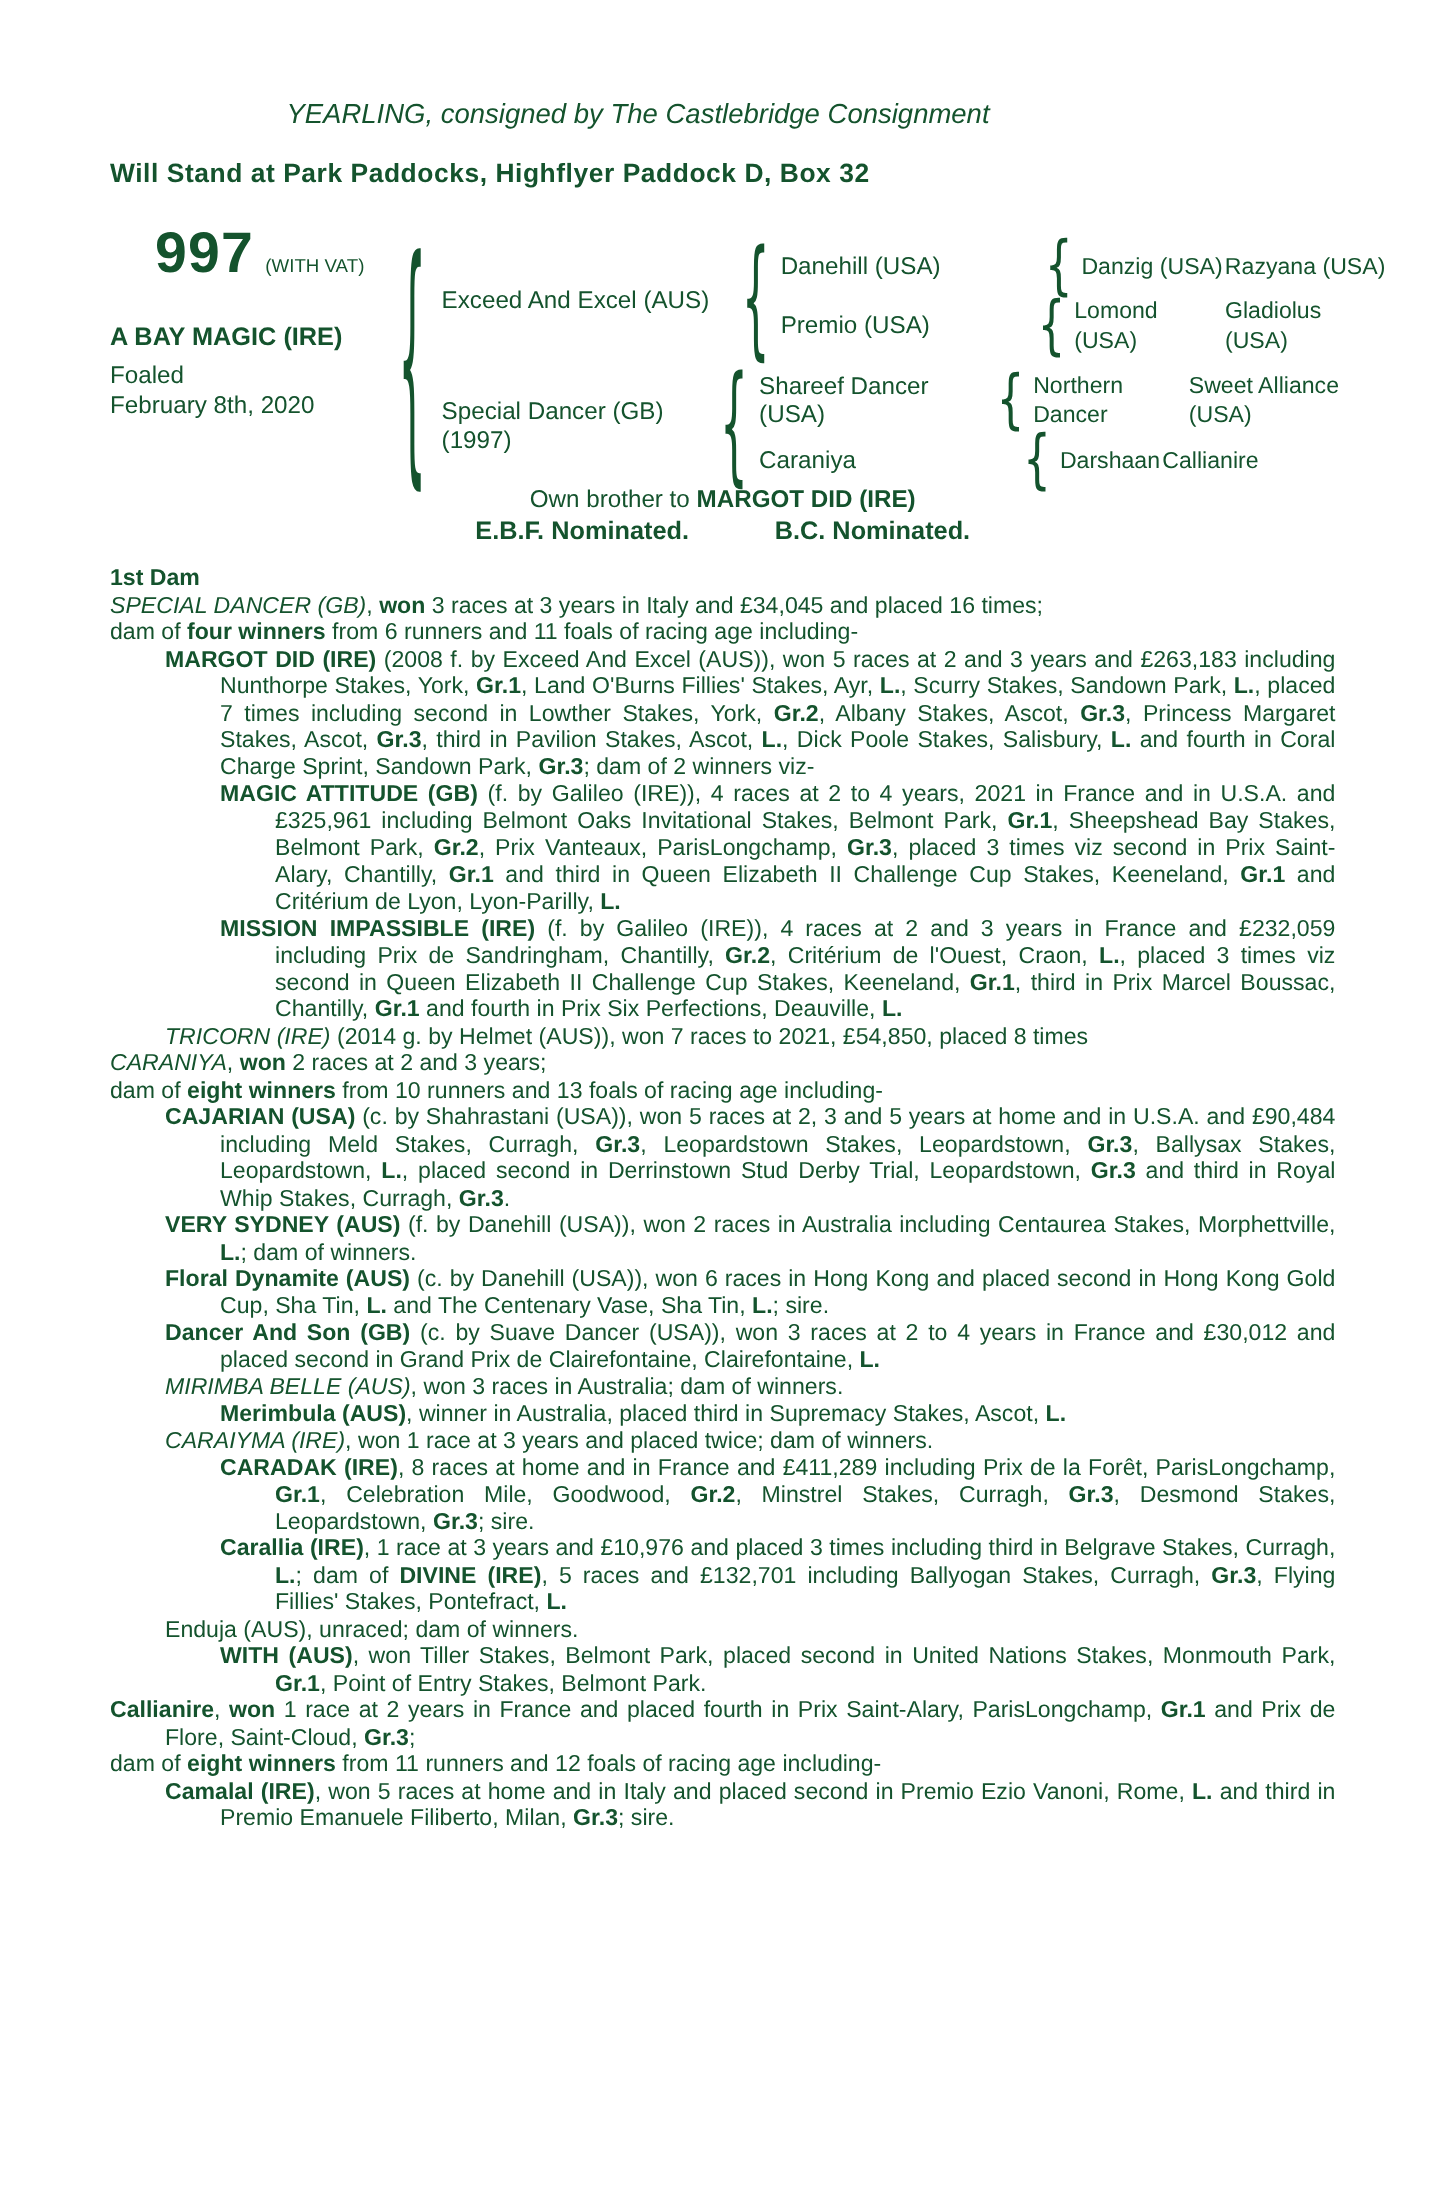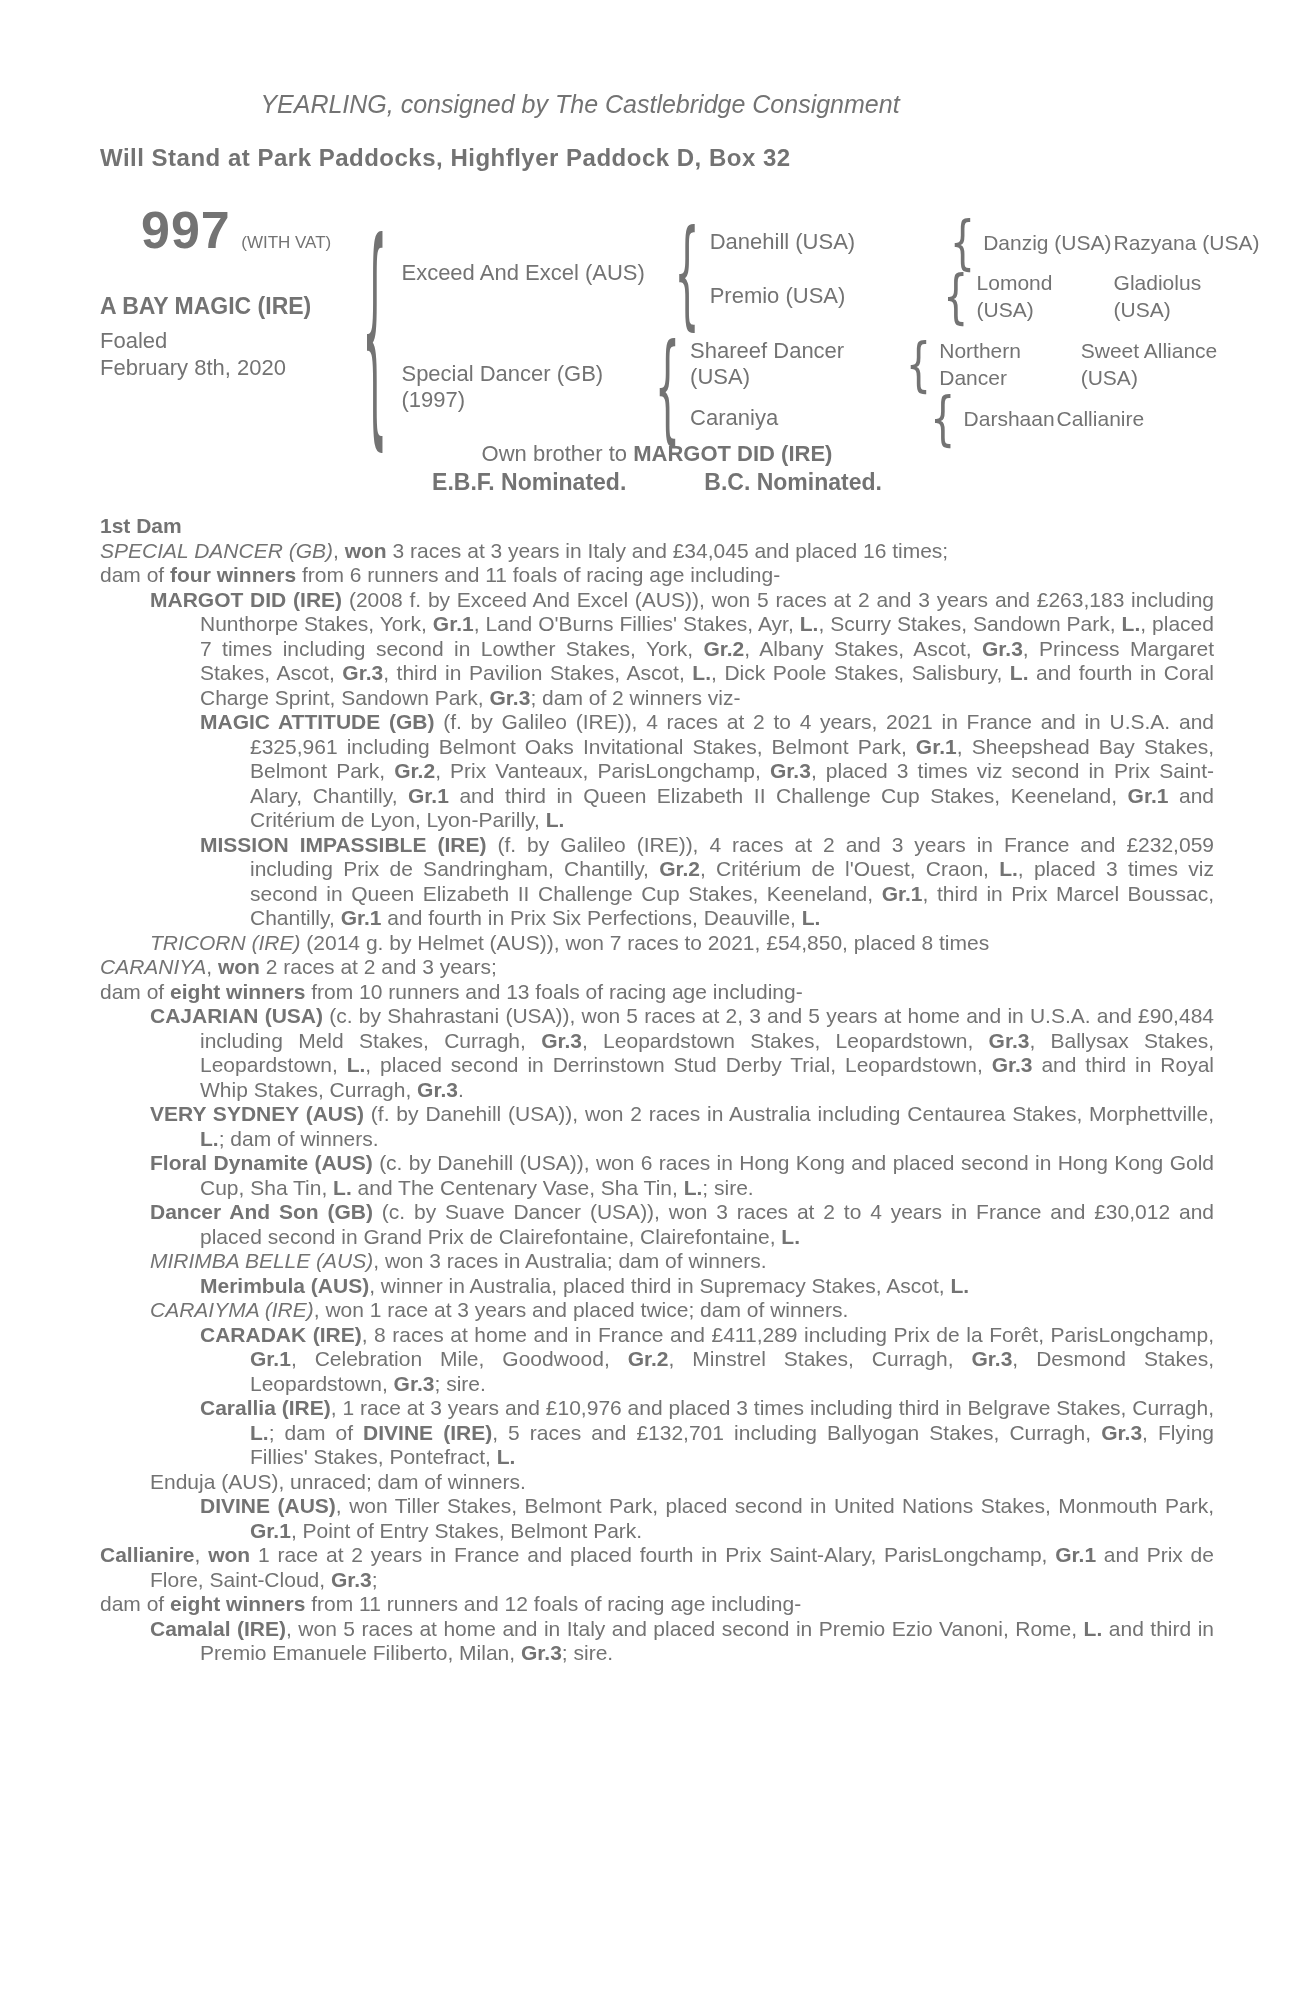--- a/index.html
+++ b/index.html
@@ -1,21 +1,21 @@
 <!DOCTYPE html>
 <html><head>
 <meta charset="utf-8">
 <style>
   html,body { margin:0; padding:0; background:#e8e8e8; }
   .page {
     position:relative;
     width:1314px; height:2000px;
     margin:0 auto;
     background:#ffffff;
-    color:#737373;
+    color:#14532d;
     font-family:"Liberation Sans", sans-serif;
     overflow:hidden;
   }
   
   .title {
     position:absolute; top:90px; left:0; width:1160px;
     text-align:center; font-style:italic; font-size:25px;
   }
   .stand {
     position:absolute; top:144px; left:100px;
@@ -170,19 +170,19 @@
       <p class="ped-para" style="--ind: 1; --hang: 2;"><span class="sb">CAJARIAN (USA)</span><span> (c. by Shahrastani (USA)), won 5 races at 2, 3 and 5 years at home and in U.S.A. and £90,484 including Meld Stakes, Curragh, </span><span class="sb">Gr.3</span><span>, Leopardstown Stakes, Leopardstown, </span><span class="sb">Gr.3</span><span>, Ballysax Stakes, Leopardstown, </span><span class="sb">L.</span><span>, placed second in Derrinstown Stud Derby Trial, Leopardstown, </span><span class="sb">Gr.3</span><span> and third in Royal Whip Stakes, Curragh, </span><span class="sb">Gr.3</span><span>.</span></p>
       <p class="ped-para" style="--ind: 1; --hang: 2;"><span class="sb">VERY SYDNEY (AUS)</span><span> (f. by Danehill (USA)), won 2 races in Australia including Centaurea Stakes, Morphettville, </span><span class="sb">L.</span><span>; dam of winners.</span></p>
       <p class="ped-para" style="--ind: 1; --hang: 2;"><span class="sb">Floral Dynamite (AUS)</span><span> (c. by Danehill (USA)), won 6 races in Hong Kong and placed second in Hong Kong Gold Cup, Sha Tin, </span><span class="sb">L.</span><span> and The Centenary Vase, Sha Tin, </span><span class="sb">L.</span><span>; sire.</span></p>
       <p class="ped-para" style="--ind: 1; --hang: 2;"><span class="sb">Dancer And Son (GB)</span><span> (c. by Suave Dancer (USA)), won 3 races at 2 to 4 years in France and £30,012 and placed second in Grand Prix de Clairefontaine, Clairefontaine, </span><span class="sb">L.</span></p>
       <p class="ped-para" style="--ind: 1; --hang: 2;"><span class="si">MIRIMBA BELLE (AUS)</span><span>, won 3 races in Australia; dam of winners.</span></p>
       <p class="ped-para" style="--ind: 2; --hang: 3;"><span class="sb">Merimbula (AUS)</span><span>, winner in Australia, placed third in Supremacy Stakes, Ascot, </span><span class="sb">L.</span></p>
       <p class="ped-para" style="--ind: 1; --hang: 2;"><span class="si">CARAIYMA (IRE)</span><span>, won 1 race at 3 years and placed twice; dam of winners.</span></p>
       <p class="ped-para" style="--ind: 2; --hang: 3;"><span class="sb">CARADAK (IRE)</span><span>, 8 races at home and in France and £411,289 including Prix de la Forêt, ParisLongchamp, </span><span class="sb">Gr.1</span><span>, Celebration Mile, Goodwood, </span><span class="sb">Gr.2</span><span>, Minstrel Stakes, Curragh, </span><span class="sb">Gr.3</span><span>, Desmond Stakes, Leopardstown, </span><span class="sb">Gr.3</span><span>; sire.</span></p>
       <p class="ped-para" style="--ind: 2; --hang: 3;"><span class="sb">Carallia (IRE)</span><span>, 1 race at 3 years and £10,976 and placed 3 times including third in Belgrave Stakes, Curragh, </span><span class="sb">L.</span><span>; dam of </span><span class="sb">DIVINE (IRE)</span><span>, 5 races and £132,701 including Ballyogan Stakes, Curragh, </span><span class="sb">Gr.3</span><span>, Flying Fillies' Stakes, Pontefract, </span><span class="sb">L.</span></p>
       <p class="ped-para" style="--ind: 1; --hang: 2;"><span>Enduja (AUS), unraced; dam of winners.</span></p>
-      <p class="ped-para" style="--ind: 2; --hang: 3;"><span class="sb">DIVINE (AUS)</span><span>, won Tiller Stakes, Belmont Park, placed second in United Nations Stakes, Monmouth Park, </span><span class="sb">Gr.1</span><span>, Point of Entry Stakes, Belmont Park.</span></p>
+      <p class="ped-para" style="--ind: 2; --hang: 3;"><span class="sb">WITH (AUS)</span><span>, won Tiller Stakes, Belmont Park, placed second in United Nations Stakes, Monmouth Park, </span><span class="sb">Gr.1</span><span>, Point of Entry Stakes, Belmont Park.</span></p>
       <p class="ped-para" style="--ind: 0; --hang: 1;"><span class="sb">Callianire</span><span>, </span><span class="sb">won</span><span> 1 race at 2 years in France and placed fourth in Prix Saint-Alary, ParisLongchamp, </span><span class="sb">Gr.1</span><span> and Prix de Flore, Saint-Cloud, </span><span class="sb">Gr.3</span><span>;</span></p>
       <p class="ped-para" style="--ind: 0; --hang: 1;"><span>dam of </span><span class="sb">eight winners</span><span> from 11 runners and 12 foals of racing age including-</span></p>
       <p class="ped-para" style="--ind: 1; --hang: 2;"><span class="sb">Camalal (IRE)</span><span>, won 5 races at home and in Italy and placed second in Premio Ezio Vanoni, Rome, </span><span class="sb">L.</span><span> and third in Premio Emanuele Filiberto, Milan, </span><span class="sb">Gr.3</span><span>; sire.</span></p>
     </div>
 
 </div>
 
 </body></html>

